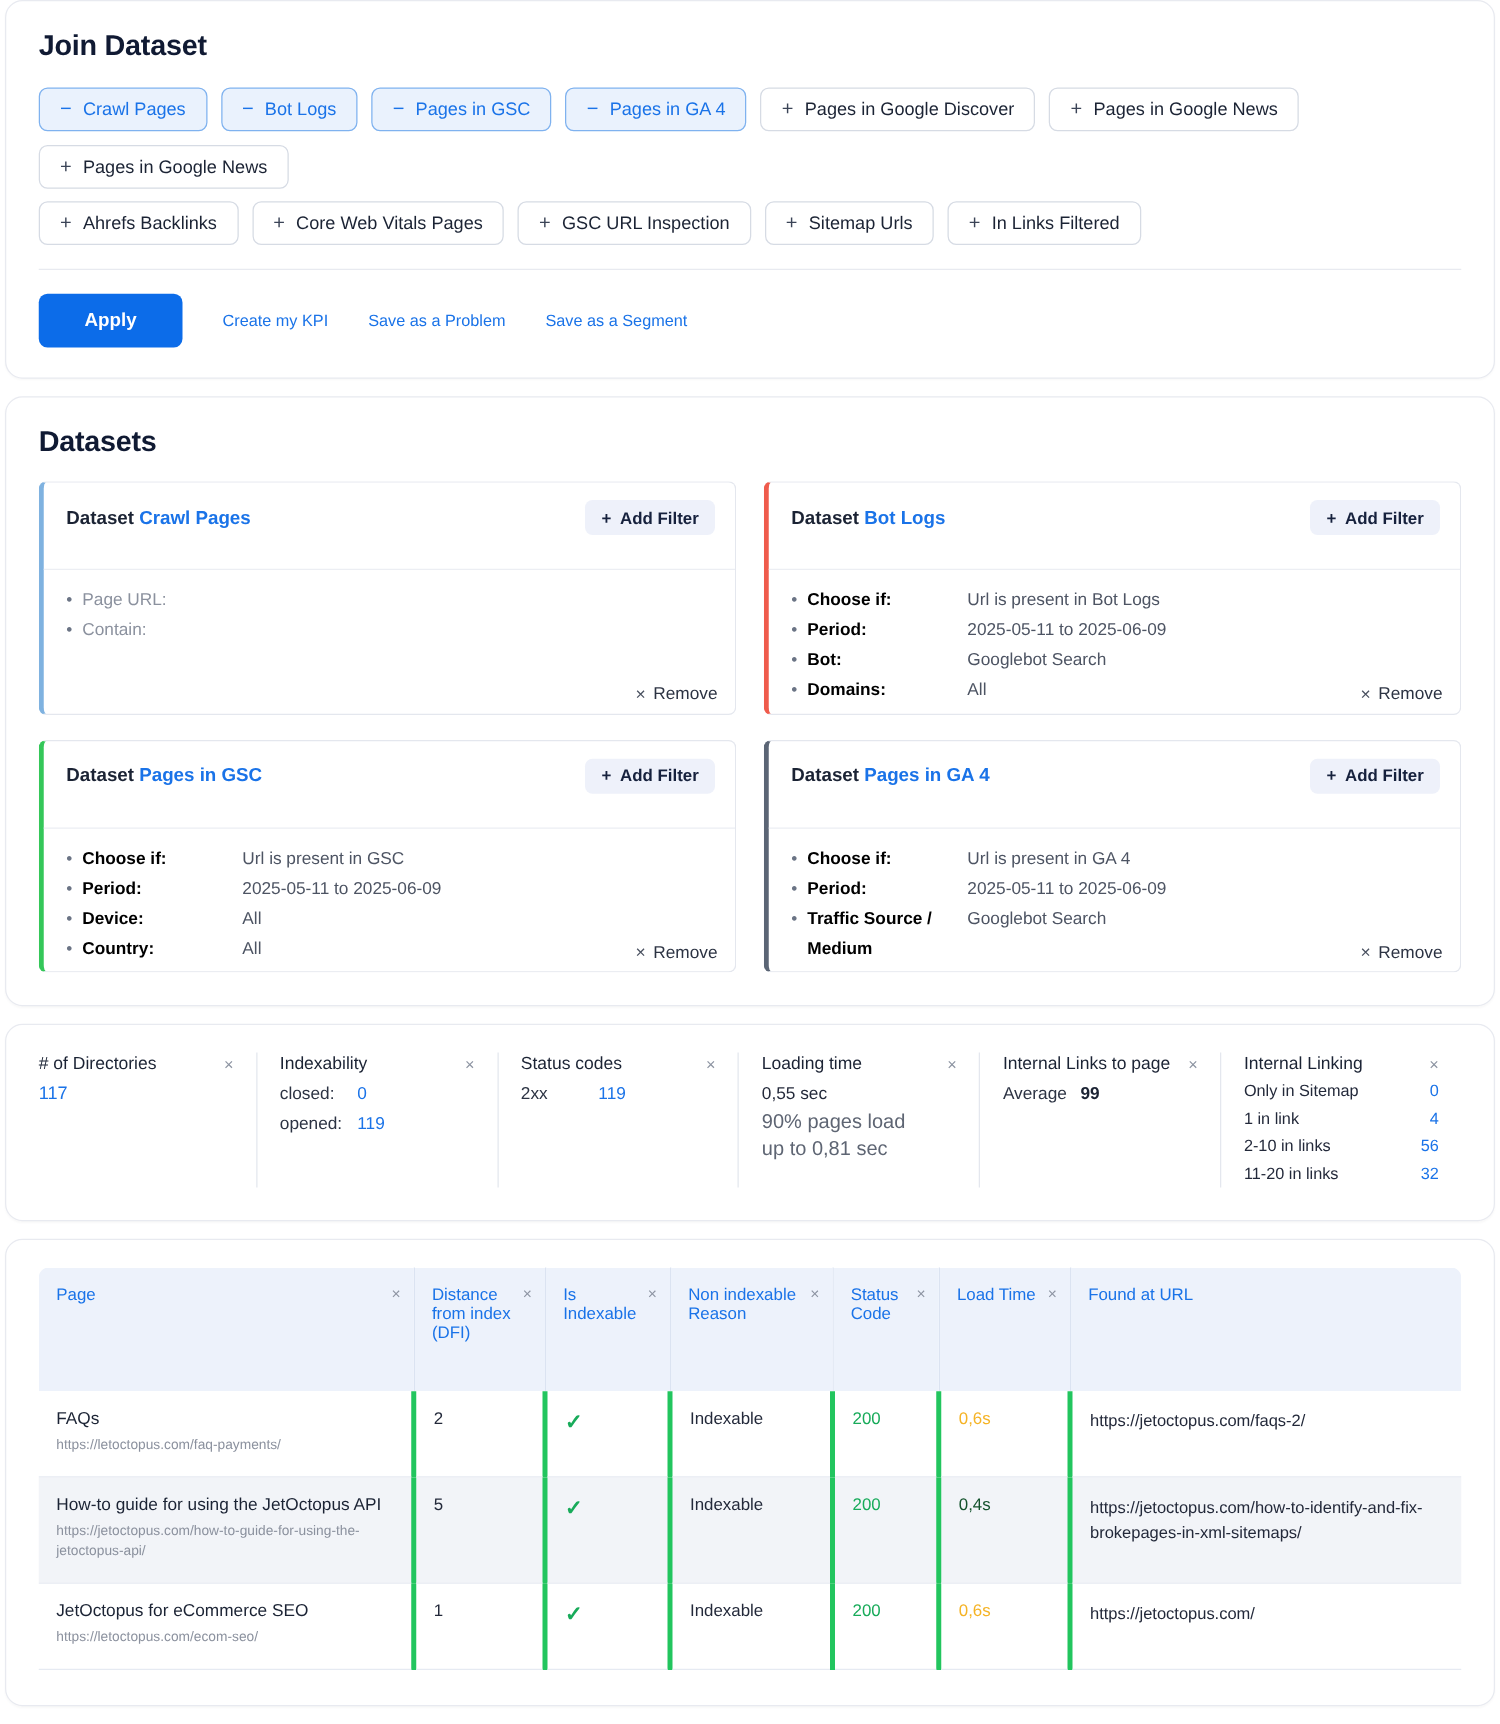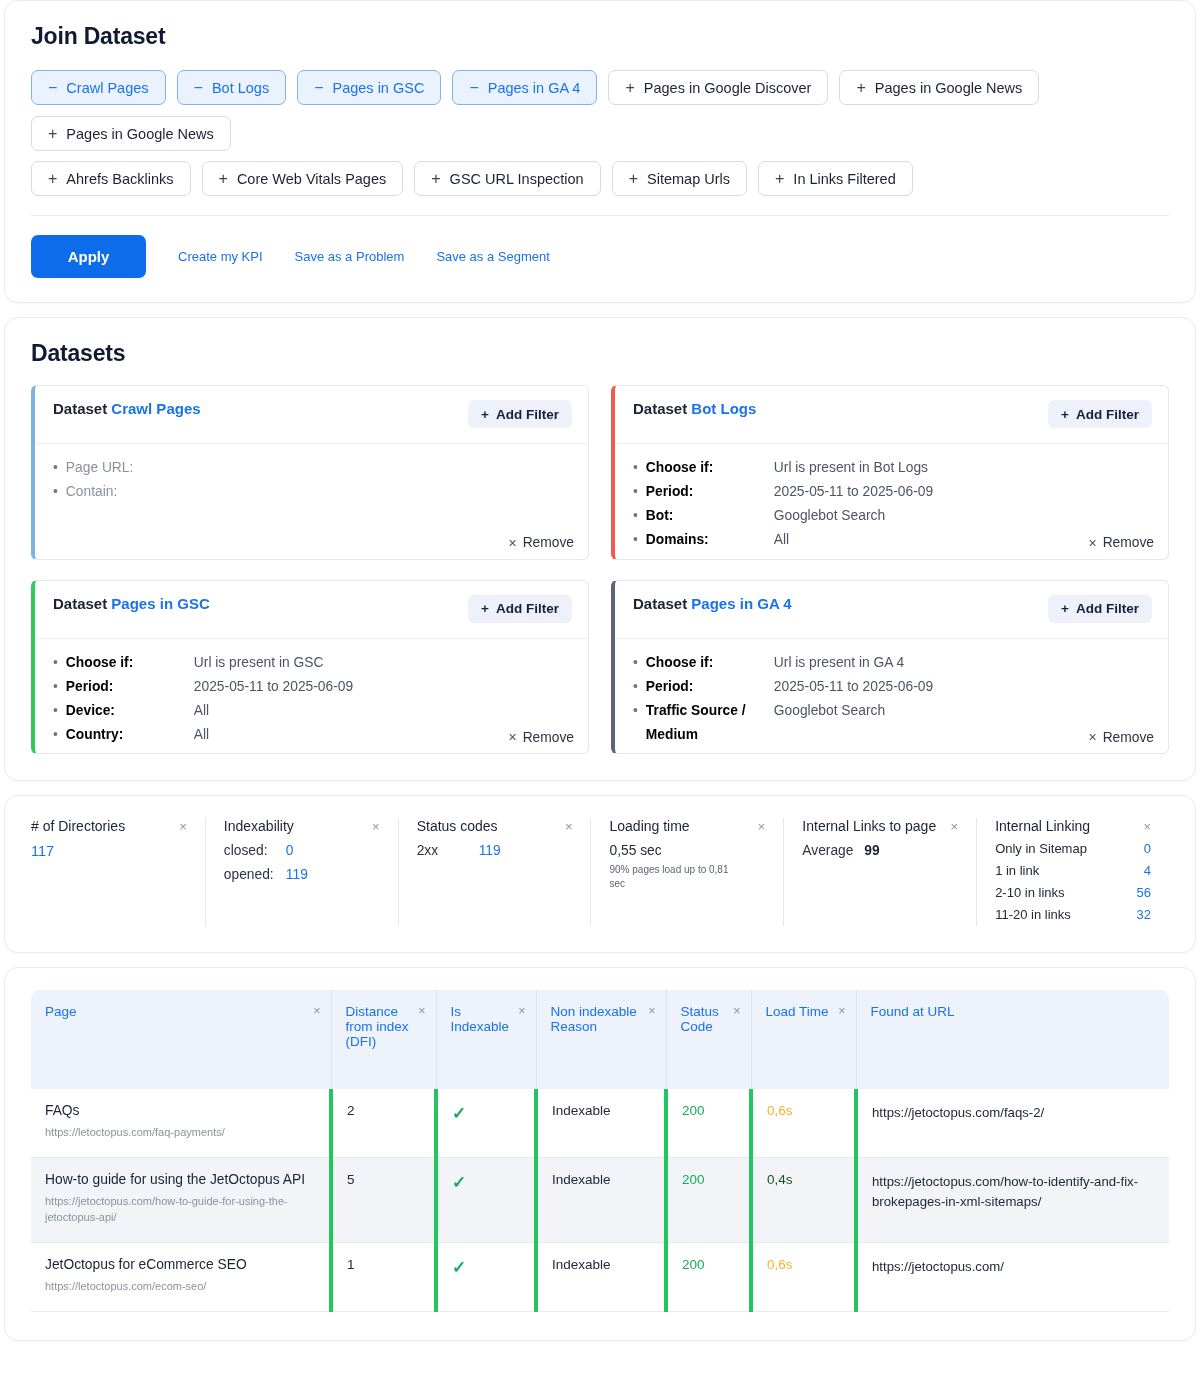--- a/index.html
+++ b/index.html
@@ -91,22 +91,23 @@
     border-left-width: 4px;
     border-left-style: solid;
     border-radius: 6px;
     background: #fff;
     display: flex;
     flex-direction: column;
     min-height: 150px;
   }
   .ds-head {
     display: flex;
+    align-items: center;
     justify-content: space-between;
-    padding: 14px 16px 15px 18px;
+    padding: 14px 16px 27px 18px;
     border-bottom: 1px solid #eceef3;
   }
   .ds-title { font-size: 15px; font-weight: bold; color: #1b2334; }
   .ds-title .ds-name { color: #1a73e8; }
   .add-filter {
     display: inline-flex;
     align-items: center;
     gap: 7px;
     background: #eef1fa;
     color: #16213d;
@@ -143,29 +144,29 @@
   #summary-card h2 { margin-bottom: 16px; }
   .sum-grid { display: flex; }
   .sum-cell {
     flex: 1;
     padding: 0 18px 0 0;
     border-right: 1px solid #e4e7ee;
     min-height: 108px;
   }
   .sum-cell + .sum-cell { padding-left: 18px; }
   .sum-cell:last-child { border-right: none; }
-  .sum-head { display: flex; align-items: flex-start; justify-content: space-between; }
+  .sum-head { display: flex; align-items: center; justify-content: space-between; }
   .sum-label { font-size: 14px; color: #1b2334; }
   .sum-x { color: #8d94a2; font-size: 13px; cursor: pointer; line-height: 1; padding-top: 2px; }
   .sum-big { font-size: 14.5px; color: #1a73e8; margin-top: 9px; }
   .sum-kv { display: flex; margin-top: 9px; font-size: 13.8px; }
   .sum-kv .k { color: #2c3343; min-width: 62px; }
   .sum-kv .v { color: #1a73e8; }
   .sum-kv .v.dark { color: #1b2334; font-weight: bold; }
-  .sum-sub { font-size: 10px; color: #5e6573; line-height: 1.35; margin-top: 5px; max-width: 130px; }
+  .sum-sub { font-size: 16px; color: #5e6573; line-height: 1.35; margin-top: 5px; max-width: 130px; }
   .sum-plain { font-size: 13.8px; color: #23293a; margin-top: 9px; }
   .ilrow { display: flex; justify-content: space-between; font-size: 13px; margin-top: 7px; color: #23293a; text-align: center; }
   .ilrow .v { color: #1a73e8; }
 
   
   #table-card { padding: 22px 26px 28px 26px; }
   #table-card h2 { margin-bottom: 18px; }
   table.dt { width: 100%; border-collapse: collapse; table-layout: fixed; }
   table.dt thead th {
     background: #edf2fb;

